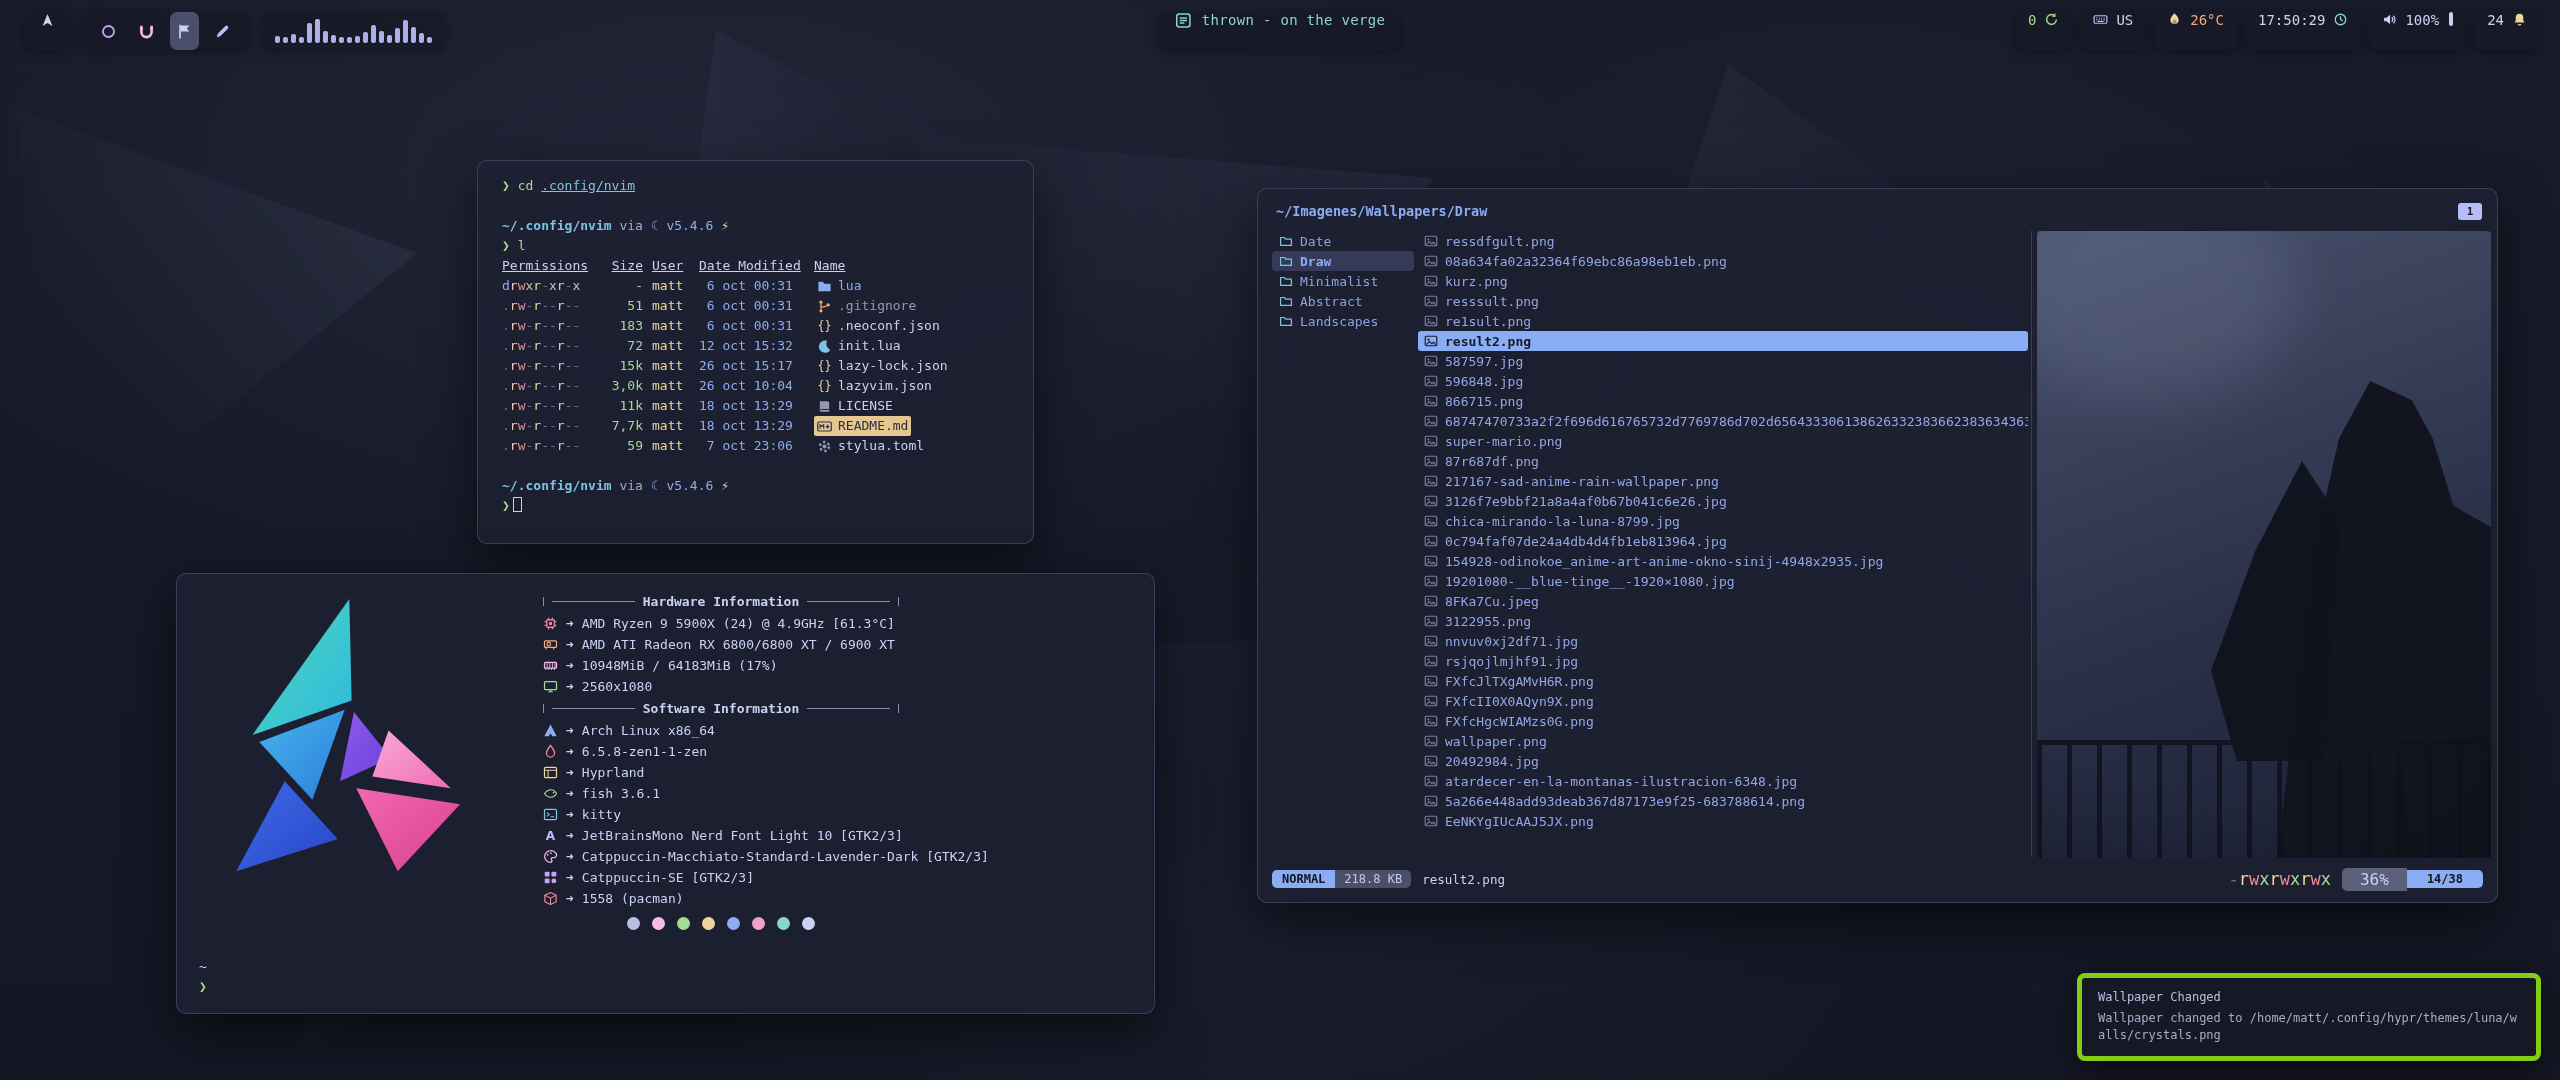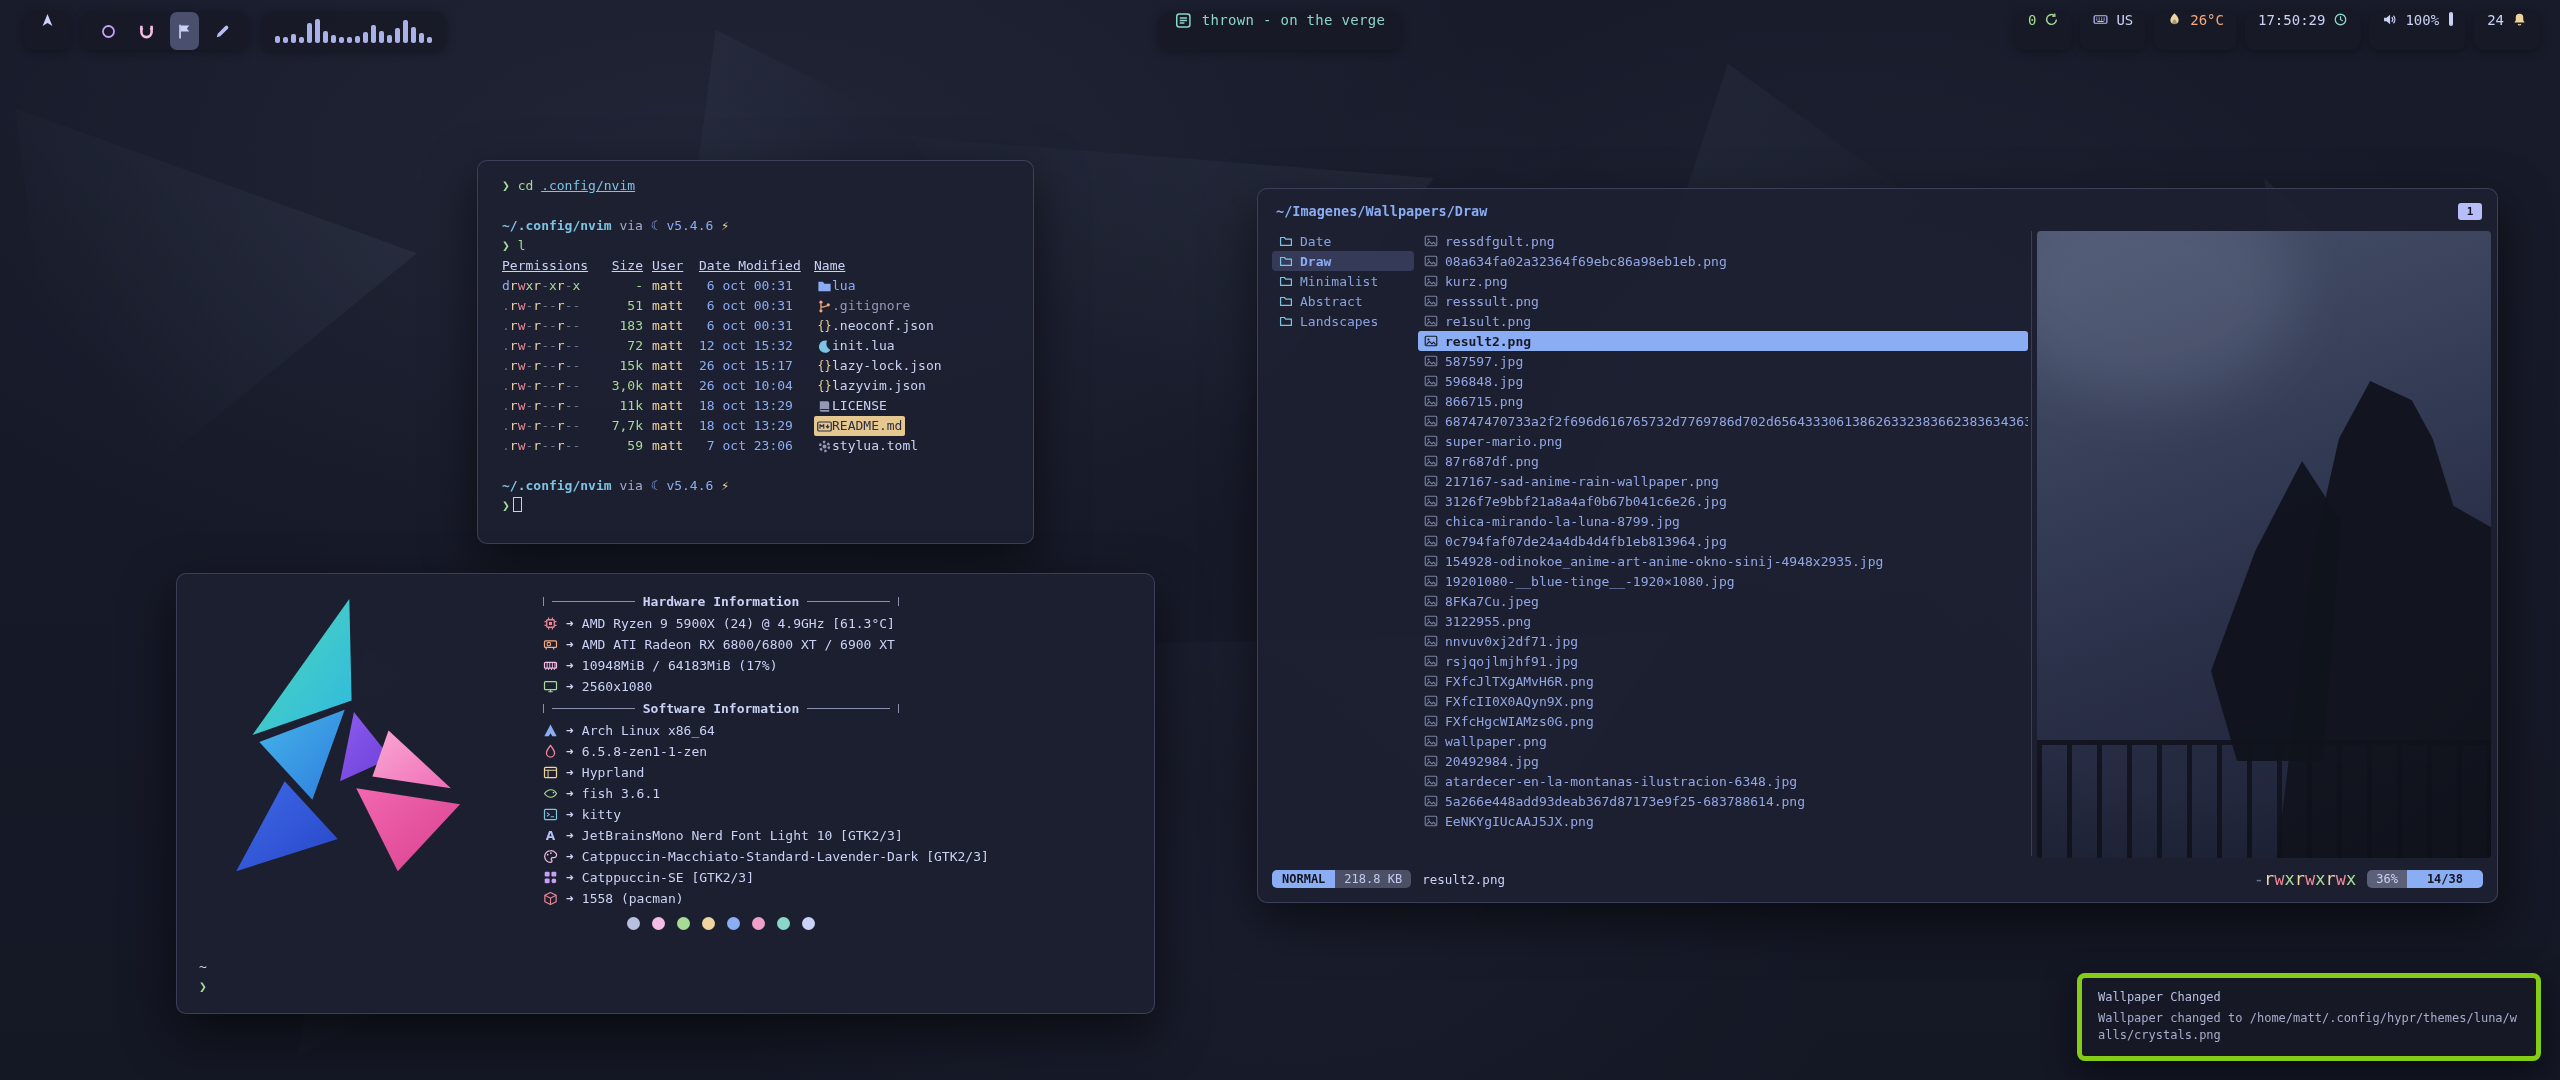--- a/index.html
+++ b/index.html
@@ -49,21 +49,21 @@
   .bolt{color:#eed49f}
   .t-row{display:grid;grid-template-columns:88px 44px 38px 106px 1fr;column-gap:9px;height:20px;line-height:20px;align-items:center}
   .t-h span{text-decoration:underline;color:#cad3f5}
   .t-size{text-align:right;color:#a6da95;white-space:pre}
   .h-size{text-align:right}
   .t-user{color:#eed49f}
   .t-date{color:#8aadf4;white-space:pre}
   .t-perm{white-space:pre}
   .pd{color:#8aadf4}.pr{color:#eed49f}.pw{color:#ed8796}.px{color:#a6da95}.pn{color:#6e738d}
   .t-name{display:flex;align-items:center}
-  .t-namewrap{display:inline-flex;align-items:center;padding:0 3px;border-radius:2px}
+  .t-namewrap{display:inline-flex;align-items:center;gap:6px;padding:0 3px;border-radius:2px}
   .t-ico{width:15px;height:15px;flex:none}
   .cursor{display:inline-block;width:9px;height:15px;border:1px solid #c6d0f5;vertical-align:-2px;margin-left:3px}
 
   
   .fetch{left:176px;top:573px;width:979px;height:441px}
   .logo{position:absolute;left:26px;top:18px;width:288px;height:300px}
   .fetch-text{position:absolute;left:366px;top:16px;right:16px;line-height:21px}
   .sec{display:flex;align-items:center;gap:8px;height:21px;width:356px;margin:1px 0}
   .sline{flex:1;height:1px;background:#8a91ae}
   .tick{width:1px;height:9px;background:#8a91ae}
@@ -100,21 +100,21 @@
   .pv-girl{position:absolute;right:-30px;top:150px;width:260px;height:480px;background:#12151f;clip-path:polygon(42% 0,58% 4%,66% 12%,74% 26%,100% 34%,100% 100%,6% 100%,14% 64%,20% 36%,30% 12%)}
   .pv-hair{position:absolute;right:150px;top:230px;width:130px;height:300px;background:#10131c;clip-path:polygon(70% 0,100% 20%,86% 100%,20% 100%,0 70%,34% 30%);opacity:.95}
   .pv-rail{position:absolute;left:0;right:0;bottom:0;height:118px;background:repeating-linear-gradient(90deg,#10121c 0 5px,rgba(16,18,28,0) 5px 30px);border-top:5px solid #10121c;opacity:.85}
   .pv-vig{position:absolute;inset:0;background:radial-gradient(130% 110% at 40% 30%,transparent 55%,rgba(8,10,18,.55) 100%)}
   .fm-status{position:absolute;left:14px;right:14px;bottom:12px;height:22px;display:flex;align-items:center;justify-content:space-between}
   .st-left,.st-right{display:flex;align-items:center}
   .st-mode{background:#8aadf4;color:#14161f;font-weight:bold;padding:2px 10px;border-radius:5px 0 0 5px;font-size:12px}
   .st-size{background:#4c5066;color:#c3cbf0;padding:2px 9px;border-radius:0 5px 5px 0;font-size:12px}
   .st-file{margin-left:11px;color:#cad3f5;font-size:12.5px}
   .st-perm{font-size:17px;margin-right:11px;white-space:pre}
-  .st-pct{background:#5b6078;color:#cad3f5;padding:2px 9px;font-size:12px;border-radius:5px 0 0 5px}
+  .st-pct{background:#5b6078;color:#cad3f5;padding:2px 18px;font-size:16px;border-radius:5px 0 0 5px}
   .st-pos{background:#8aadf4;color:#14161f;padding:2px 20px;font-size:12px;border-radius:0 5px 5px 0;font-weight:bold}
 
   
   .notif{position:absolute;right:19px;bottom:19px;width:464px;background:rgba(23,25,37,.97);border:5px solid #84cc16;border-radius:8px;padding:12px 16px;z-index:6;box-shadow:0 10px 30px rgba(0,0,0,.5)}
   .notif-title{font-size:12px;color:#b8c0e0;margin-bottom:6px}
   .notif-body{font-size:12px;color:#a5adcb;line-height:17px;word-break:break-all}
 </style>
 </head>
 <body>
 

